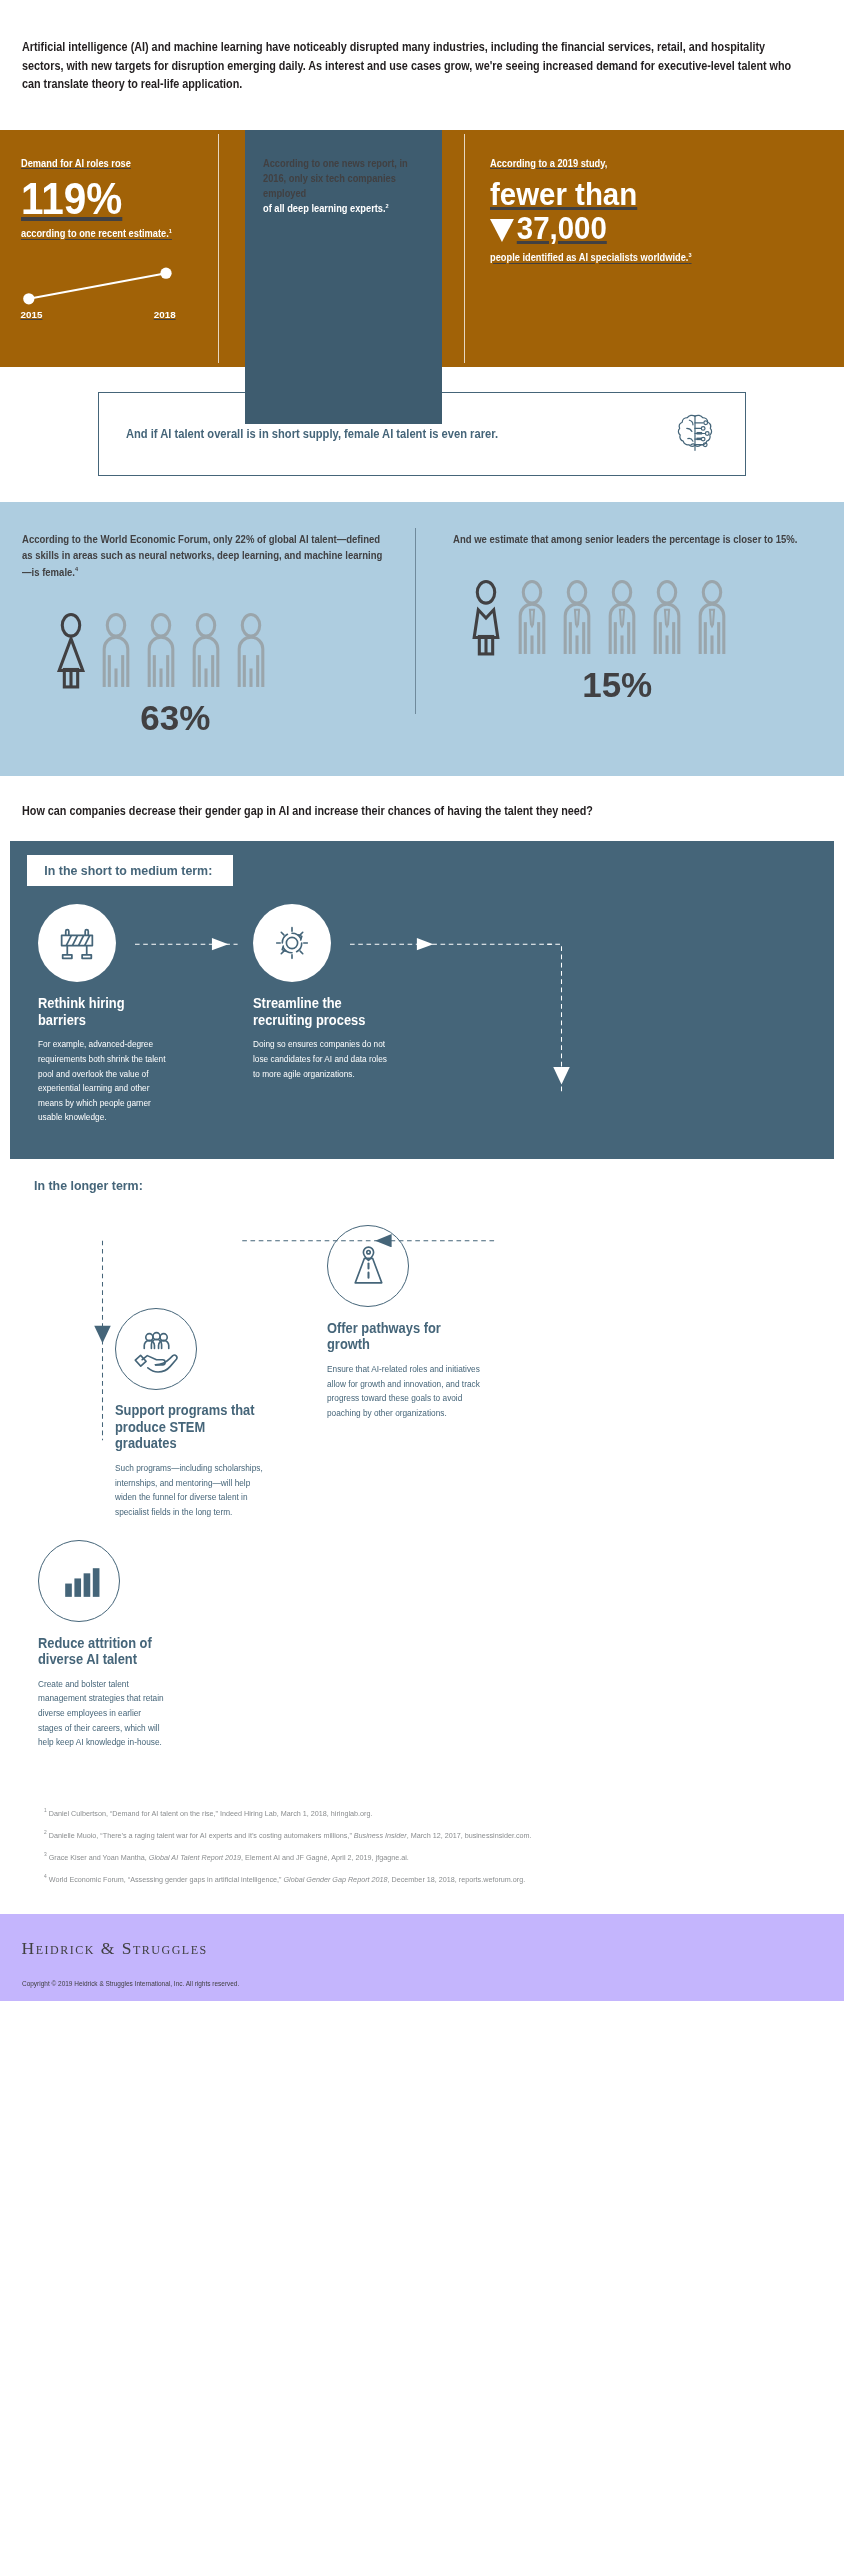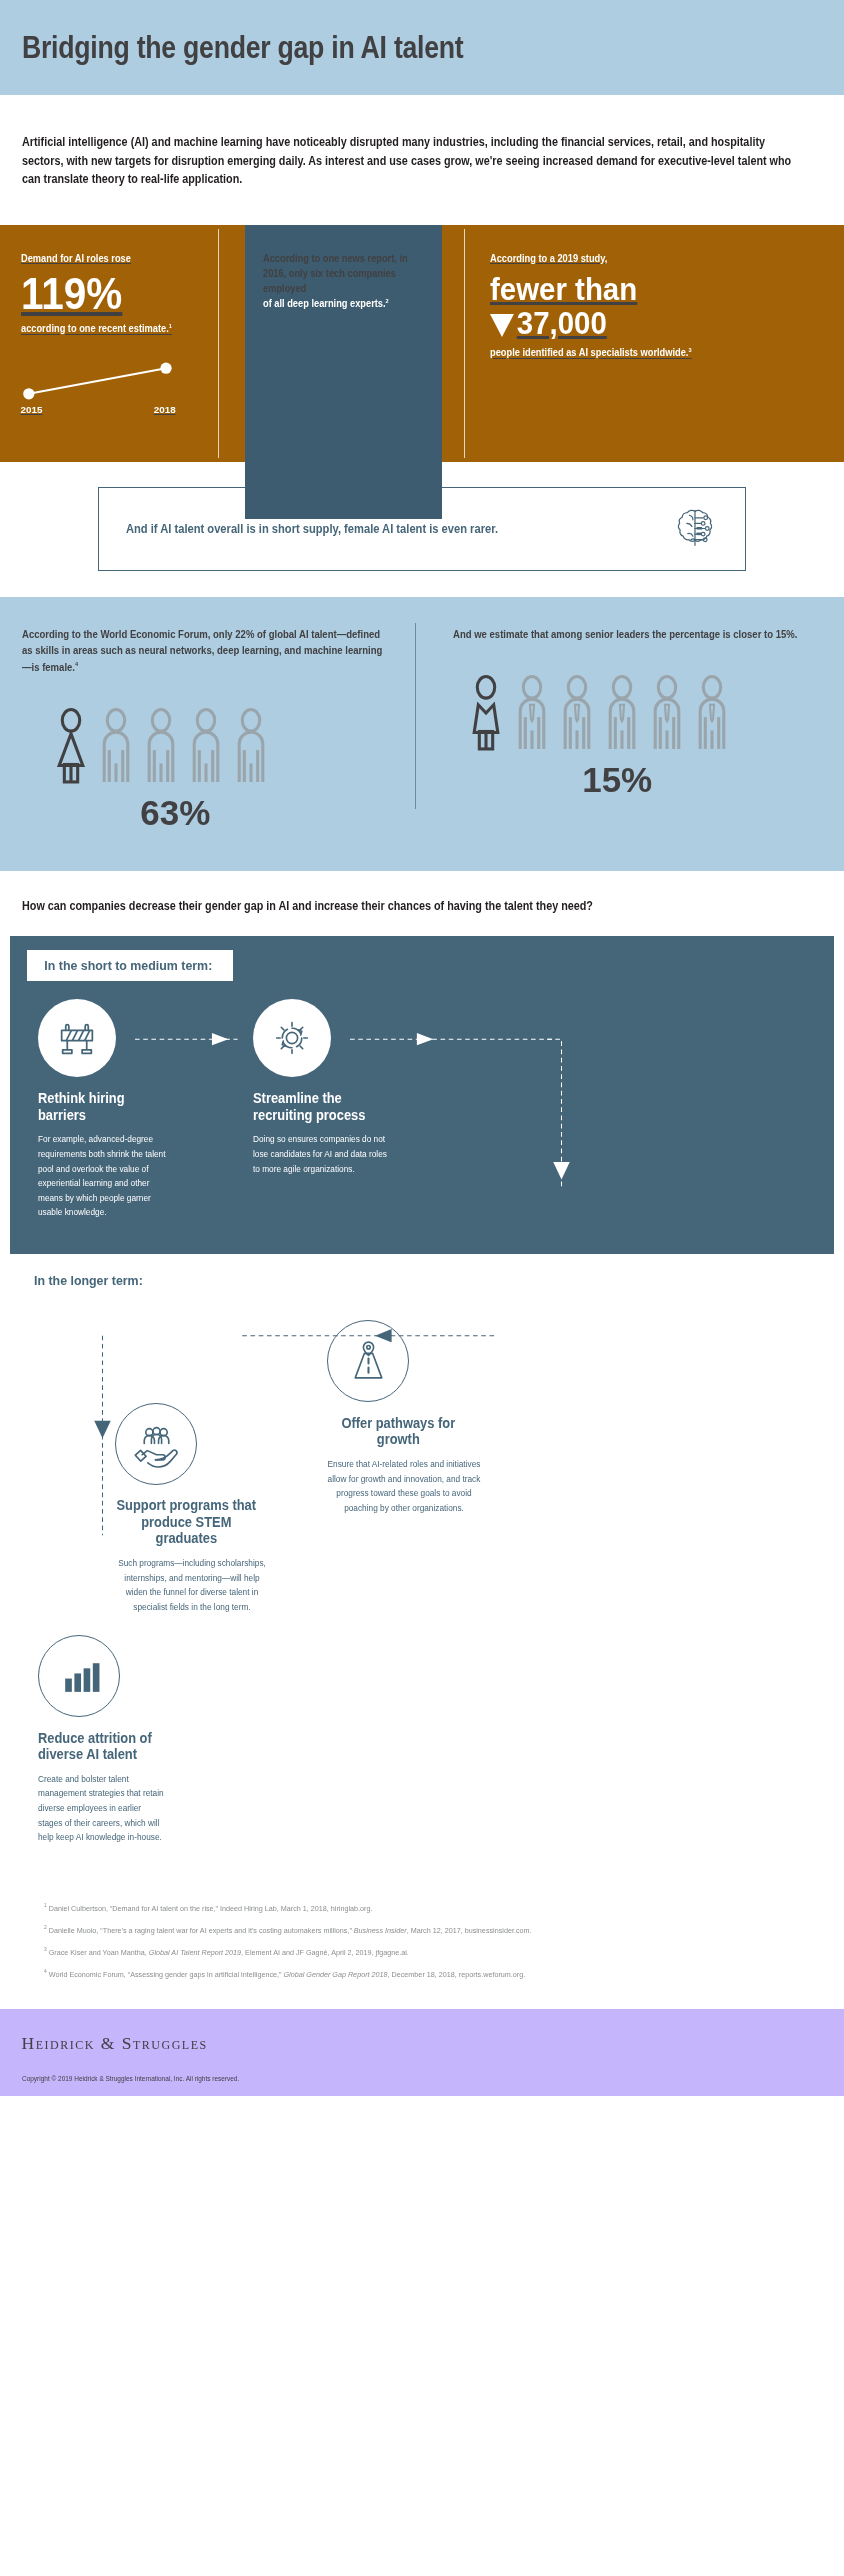--- a/index.html
+++ b/index.html
@@ -171,21 +171,21 @@
     transform: scaleX(0.92); transform-origin:left top; width:108%;
   }
 
   
   .flow-light { background:#fff; position: relative; padding: 0 0 36px 0; margin: 0 10.3px;}
   .tag-dark {
     background:#fff; display:inline-block; padding: 9.3px 28px 8.2px 17.5px;
     font-size: 12.4px; font-weight: 700; color:#456579; margin-left: 6.2px;
   }
   .cards2 { display:flex; padding: 13.4px 0 0 0; position:relative; }
-  .card2 { width: 155px; text-align: center; }
+  .card2 { width: 155px; }
   .circle-outline {
     width: 82px; height: 82px; border-radius:50%; border: 1.5px solid #456579;
     display:flex; align-items:center; justify-content:center; margin-bottom: 12.4px; background:#fff;
   }
   .card2 h3 {
     font-size: 14px; font-weight:700; color:#456579; line-height:1.18; margin-bottom: 9.3px;
     transform: scaleX(0.92); transform-origin:left top;
   }
   .card2 p {
     font-size: 9px; color:#456579; line-height:1.62;
@@ -211,23 +211,20 @@
   .copyright { font-size: 7.2px; color:#414042; margin-top: 19.6px;
     transform: scaleX(0.9); transform-origin:left top; }
 
   svg { display:block; }
 </style>
 </head>
 <body>
 
 <div class="page">
 
-  <div class="header">
-    <h1>Bridging the gender gap in AI talent</h1>
-  </div>
 
   <div class="intro">
     <p>Artificial intelligence (AI) and machine learning have noticeably disrupted many industries, including the financial services, retail, and hospitality sectors, with new targets for disruption emerging daily. As interest and use cases grow, we're seeing increased demand for executive-level talent who can translate theory to real-life application.</p>
   </div>
 
   <div class="stats-band">
     <div class="vline v1"></div>
     <div class="vline v2"></div>
 
     <div class="stat-col c1">

